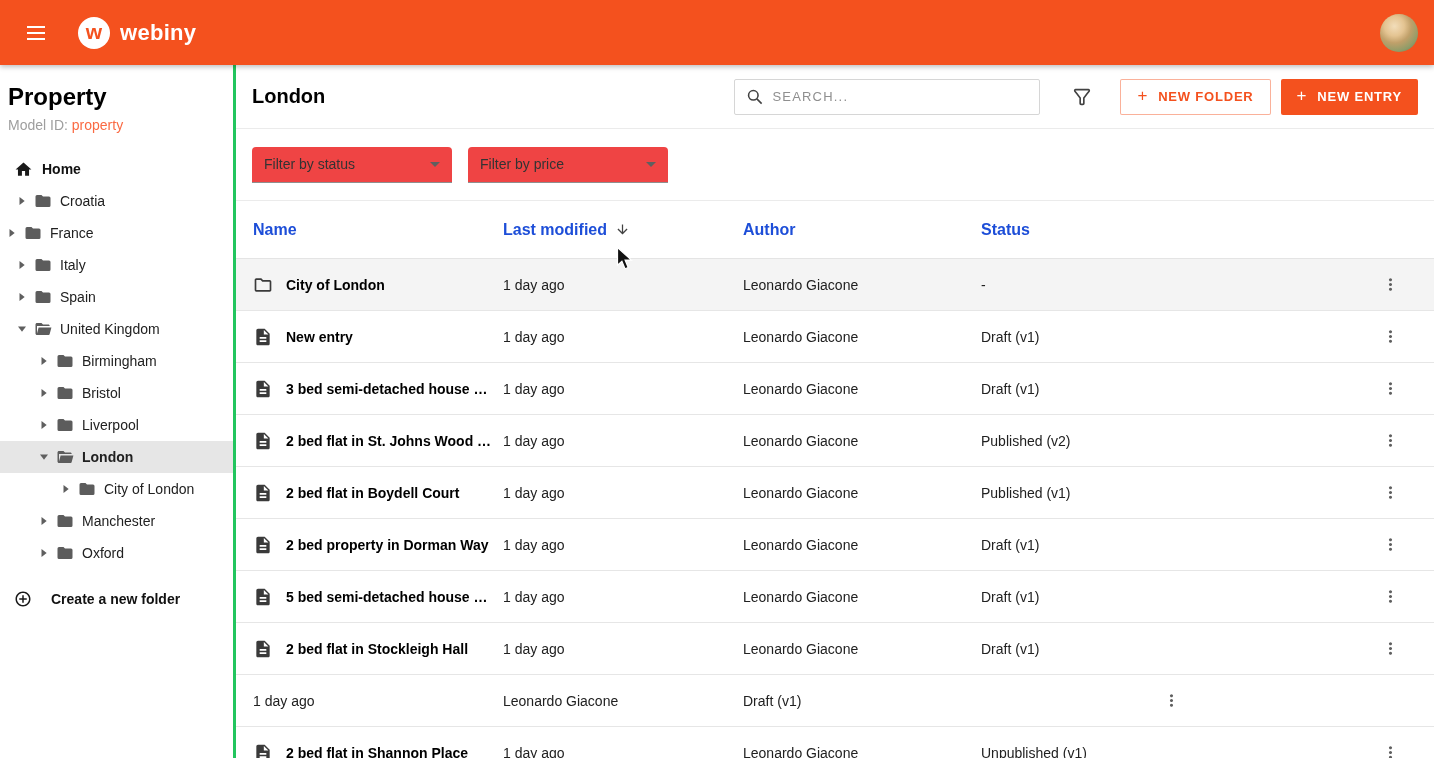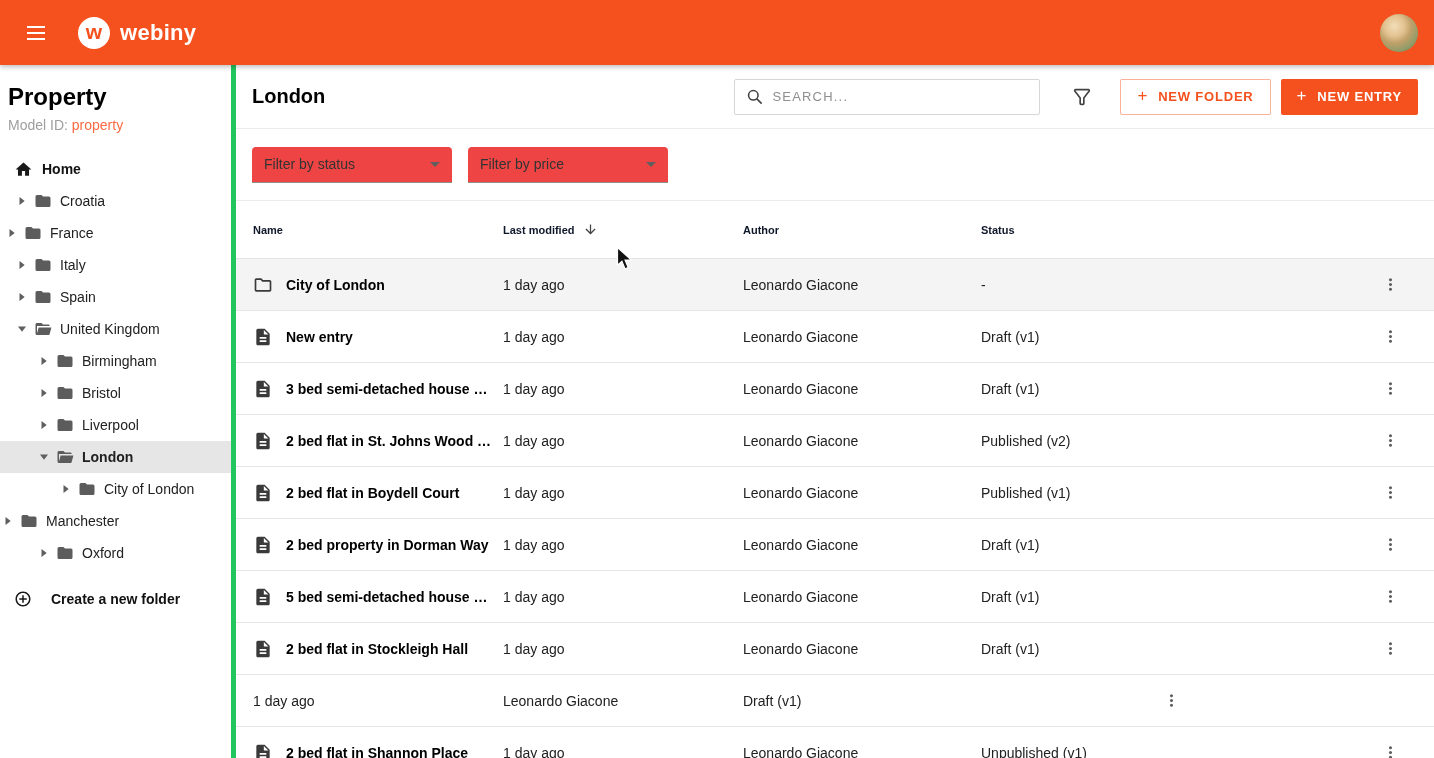--- a/index.html
+++ b/index.html
@@ -48,21 +48,21 @@
     background: radial-gradient(circle at 38% 32%, #f2ddba 0%, #e4c492 28%, #c0a06a 48%, #8f9c68 72%, #5e7350 100%);
     cursor: pointer;
   }
 
   
   .body-row { display: flex; height: 693px; }
 
   
   .sidebar {
     width: 236px; min-width: 236px;
-    border-right: 5px solid #22c55e;
+    border-right: 3px solid #22c55e;
     background: #fff;
     padding-top: 18px;
     overflow: hidden;
   }
   .sidebar-title { font-size: 24px; font-weight: bold; color: #000; padding: 0 8px; }
   .model-id { padding: 6px 8px 0 8px; font-size: 14px; color: #9e9e9e; }
   .model-id .model-value { color: var(--primary-soft); }
   .tree { margin-top: 20px; }
   .tree-item {
     height: 32px;
@@ -149,21 +149,21 @@
   
   .thead-row, .tr {
     display: grid;
     grid-template-columns: 250px 240px 238px 1fr 56px;
     align-items: center;
     padding: 0 16px 0 17px;
   }
   .thead-row {
     height: 58px;
     border-bottom: 1px solid #e4e4e4;
-    font-size: 11px; font-weight: bold; color: #0f172a;
+    font-size: 16px; font-weight: bold; color: #1d4ed8;
   }
   .th { display: flex; align-items: center; gap: 8px; }
   .sort-icon { display: flex; align-items: center; cursor: pointer; }
   .tr {
     height: 52px;
     border-bottom: 1px solid #e6e6e6;
     font-size: 14px; color: #212121;
     cursor: pointer;
   }
   .tr.highlighted { background: var(--row-highlight); }
@@ -336,21 +336,21 @@
                 <path d="M2.5 1l5.2 4-5.2 4z" fill="#5f5f5f"></path>
               </svg>
             </span>
             <span class="tree-folder">
               <svg width="18" height="18" viewBox="0 0 24 24">
                 <path d="M10 4l2 2h8a2 2 0 0 1 2 2v10a2 2 0 0 1-2 2H4a2 2 0 0 1-2-2V6a2 2 0 0 1 2-2z" fill="#5c5c5c"></path>
               </svg>
             </span>
             <span class="tree-label">City of London</span>
           </div>
-          <div class="tree-item" style="">
+          <div class="tree-item" style="padding-left:36px">
             <span class="tree-arrow">
               <svg width="10" height="10" viewBox="0 0 10 10">
                 <path d="M2.5 1l5.2 4-5.2 4z" fill="#5f5f5f"></path>
               </svg>
             </span>
             <span class="tree-folder">
               <svg width="18" height="18" viewBox="0 0 24 24">
                 <path d="M10 4l2 2h8a2 2 0 0 1 2 2v10a2 2 0 0 1-2 2H4a2 2 0 0 1-2-2V6a2 2 0 0 1 2-2z" fill="#5c5c5c"></path>
               </svg>
             </span>

